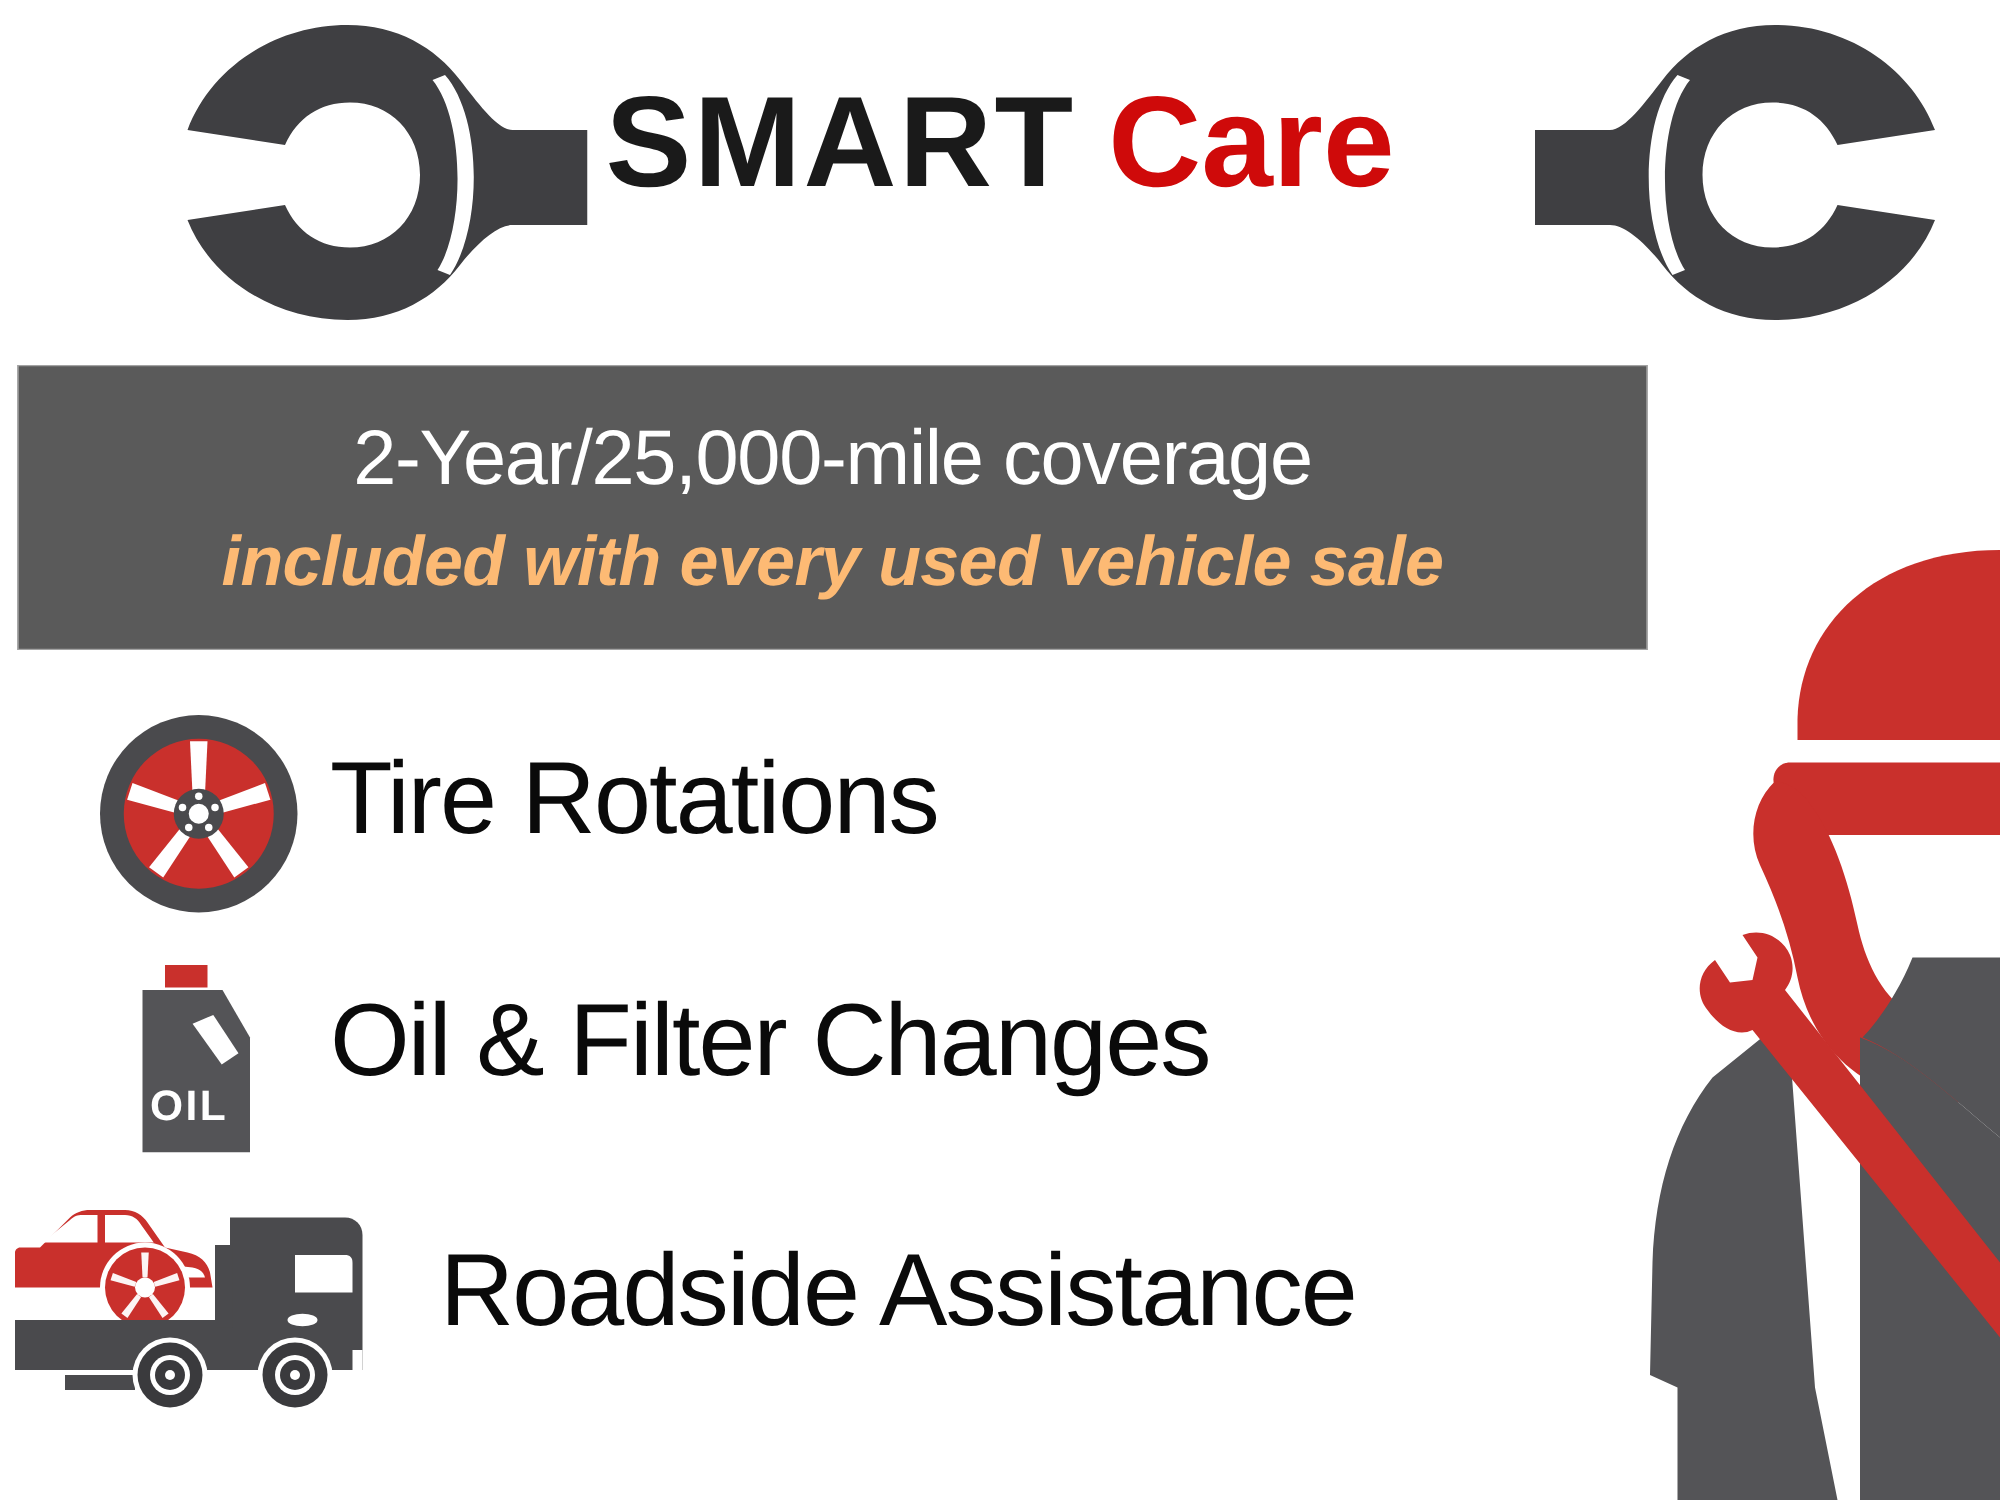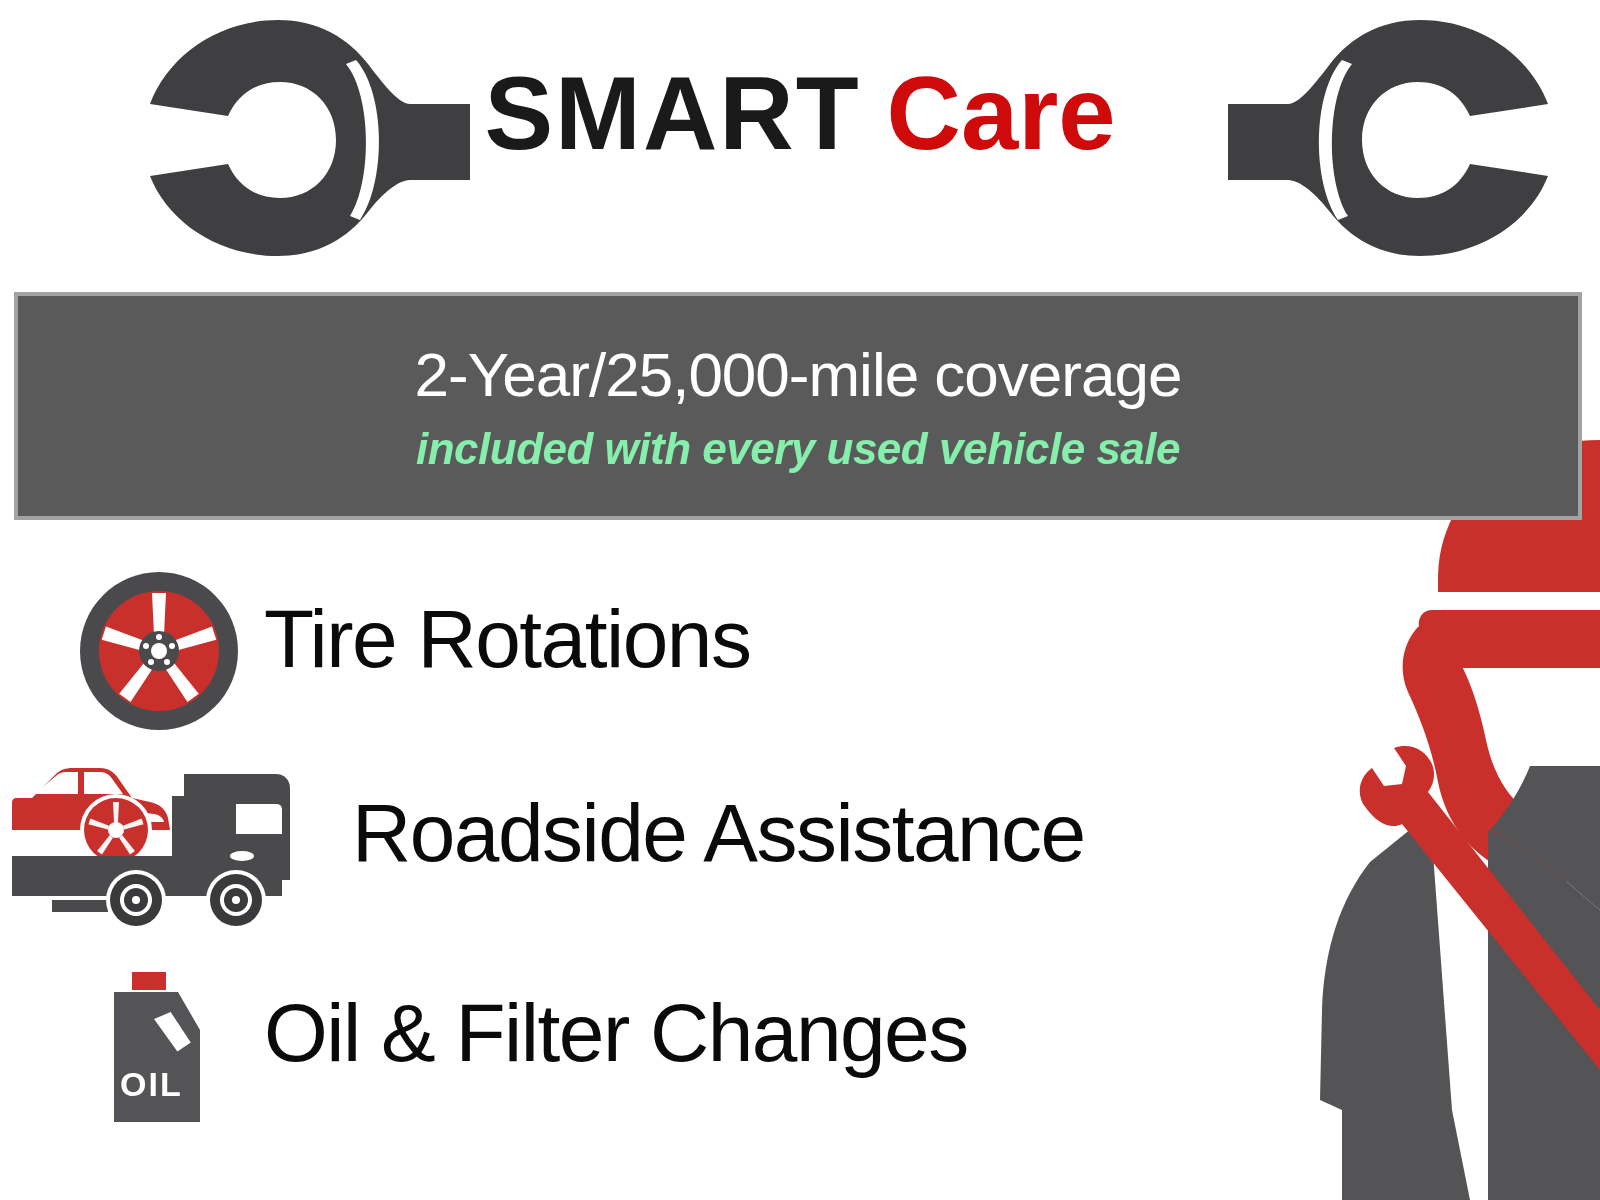--- a/index.html
+++ b/index.html
@@ -17,27 +17,27 @@
 
   .logo-text { position:absolute; left:0; top:62px; width:1600px; text-align:center; }
   .logo-line1 { font-size:103px; font-weight:bold; letter-spacing:-1px; line-height:1.0; white-space:nowrap; }
   .smart-word { color:#1a1a1a; letter-spacing:2px; }
   .care-word  { color:#cf0a0a; margin-left:26px; letter-spacing:0px; }
   .logo-line2 { font-size:53px; font-weight:bold; color:#5b5b5b; line-height:1.05; margin-top:6px; letter-spacing:-0.5px; }
   .logo-line2 .star { font-size:40px; vertical-align:super; }
 
   
   .banner {
-    position:absolute; left:14px; top:292px; width:1568px; height:228px;
-    background:#5a5a5a; border:4px solid #a3a3a3;
+    position:absolute; left:14px; top:292px; width:1304px; height:228px;
+    background:#5a5a5a; border:1px solid #a3a3a3;
     display:flex; flex-direction:column; align-items:center; justify-content:center;
     z-index:3; overflow:hidden;
   }
   .banner-line1 { color:#ffffff; font-size:62px; font-weight:normal; letter-spacing:-1px; white-space:nowrap; }
-  .banner-line2 { color:#86efac; font-size:44px; font-style:italic; font-weight:bold; letter-spacing:-0.5px; margin-top:14px; white-space:nowrap;text-align:right; }
+  .banner-line2 { color:#fdba74; font-size:56px; font-style:italic; font-weight:bold; letter-spacing:-0.5px; margin-top:14px; white-space:nowrap;text-align:right; }
 
   
   .features { position:absolute; left:0; top:548px; width:1600px; }
   .feature-row { position:relative; height:200px; }
   .feature-icon { position:absolute; display:flex; align-items:center; justify-content:center; }
   .feature-label { position:absolute; color:#0a0a0a; font-weight:normal; letter-spacing:-1.5px; white-space:nowrap; }
 
   #row-tire .feature-icon  { left:78px;  top:22px;  width:162px; height:162px; }
   #row-tire .feature-label { left:264px; top:44px;  font-size:82px; }
 
@@ -192,20 +192,34 @@
             <circle cx="94" cy="76" r="3"></circle>
             <circle cx="89" cy="92" r="3"></circle>
             <circle cx="73" cy="92" r="3"></circle>
             <circle cx="68" cy="76" r="3"></circle>
           </g>
         </svg>
       </div>
       <div class="feature-label">Tire Rotations</div>
     </div>
 
+    <div class="feature-row" id="row-oil">
+      <div class="feature-icon">
+        <svg viewBox="0 0 118 156" width="118" height="156" aria-hidden="true">
+          <rect x="32" y="6" width="34" height="18" fill="#c9302c"></rect>
+          <path d="M14 26 L78 26 L100 64 L100 156 L14 156 Z" fill="#545457"></path>
+          <path d="M55 52 L72 46 L90 78 L76 86 Z" fill="#ffffff" transform="rotate(-4 70 66)"></path>
+          <g fill="#ffffff">
+            <text x="20" y="130" font-family="Liberation Sans, sans-serif" font-size="34" font-weight="bold" letter-spacing="2">OIL</text>
+          </g>
+        </svg>
+      </div>
+      <div class="feature-label">Oil &amp; Filter Changes</div>
+    </div>
+
     <div class="feature-row" id="row-road">
       <div class="feature-icon">
         <svg viewBox="0 0 310 170" width="310" height="170" aria-hidden="true">
 
           <path d="M8 70 L8 42 C8 40 10 38 12 38
                    L28 38 L52 14 C56 10 62 8 68 8
                    L96 8 C104 8 110 12 114 18
                    L128 38 L146 42
                    C156 44 162 50 164 58
                    L166 70 Z" fill="#c9302c"></path>
@@ -252,29 +266,15 @@
           <circle cx="232" cy="140" r="30" fill="#ffffff"></circle>
           <circle cx="232" cy="140" r="26" fill="#3a3a3d"></circle>
           <circle cx="232" cy="140" r="16" fill="#ffffff"></circle>
           <circle cx="232" cy="140" r="12" fill="#3a3a3d"></circle>
           <circle cx="232" cy="140" r="4" fill="#ffffff"></circle>
         </svg>
       </div>
       <div class="feature-label">Roadside Assistance</div>
     </div>
 
-    <div class="feature-row" id="row-oil">
-      <div class="feature-icon">
-        <svg viewBox="0 0 118 156" width="118" height="156" aria-hidden="true">
-          <rect x="32" y="6" width="34" height="18" fill="#c9302c"></rect>
-          <path d="M14 26 L78 26 L100 64 L100 156 L14 156 Z" fill="#545457"></path>
-          <path d="M55 52 L72 46 L90 78 L76 86 Z" fill="#ffffff" transform="rotate(-4 70 66)"></path>
-          <g fill="#ffffff">
-            <text x="20" y="130" font-family="Liberation Sans, sans-serif" font-size="34" font-weight="bold" letter-spacing="2">OIL</text>
-          </g>
-        </svg>
-      </div>
-      <div class="feature-label">Oil &amp; Filter Changes</div>
-    </div>
-
   </div>
 
 </div>
 
 </body></html>

